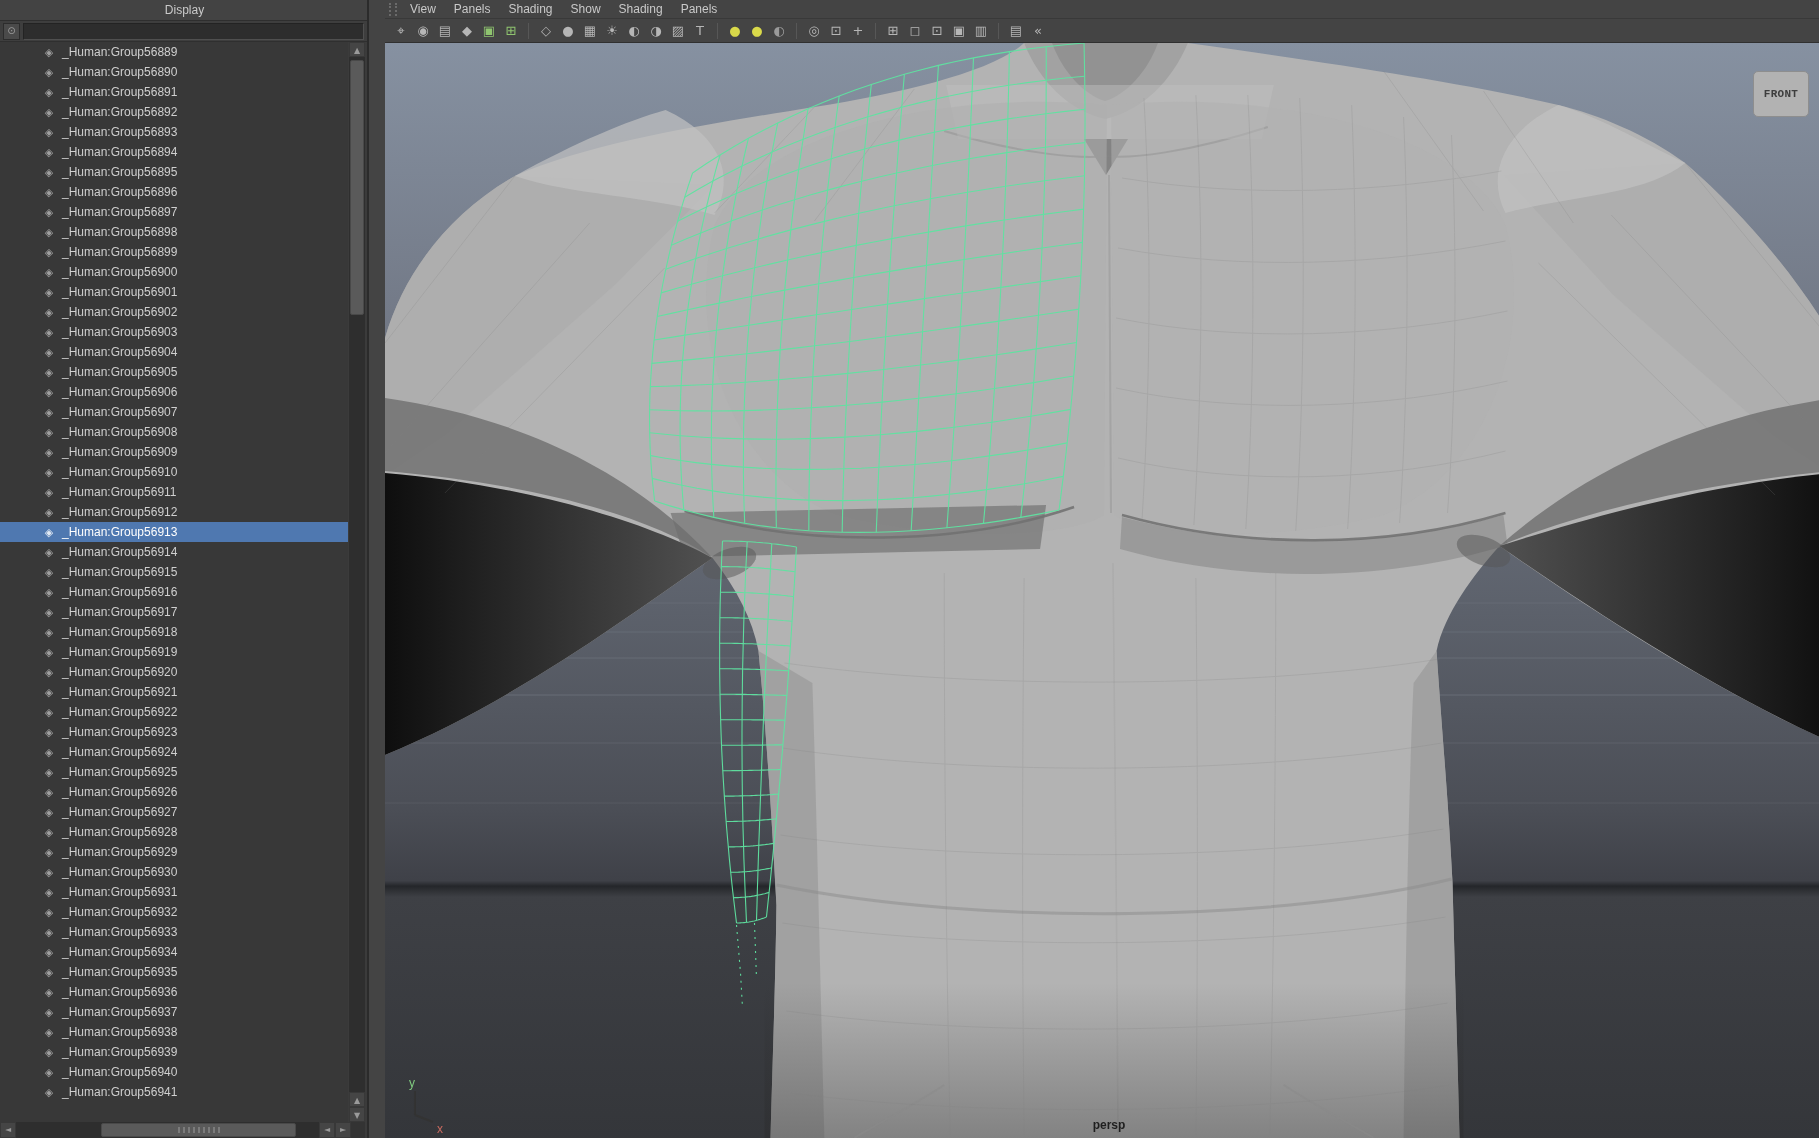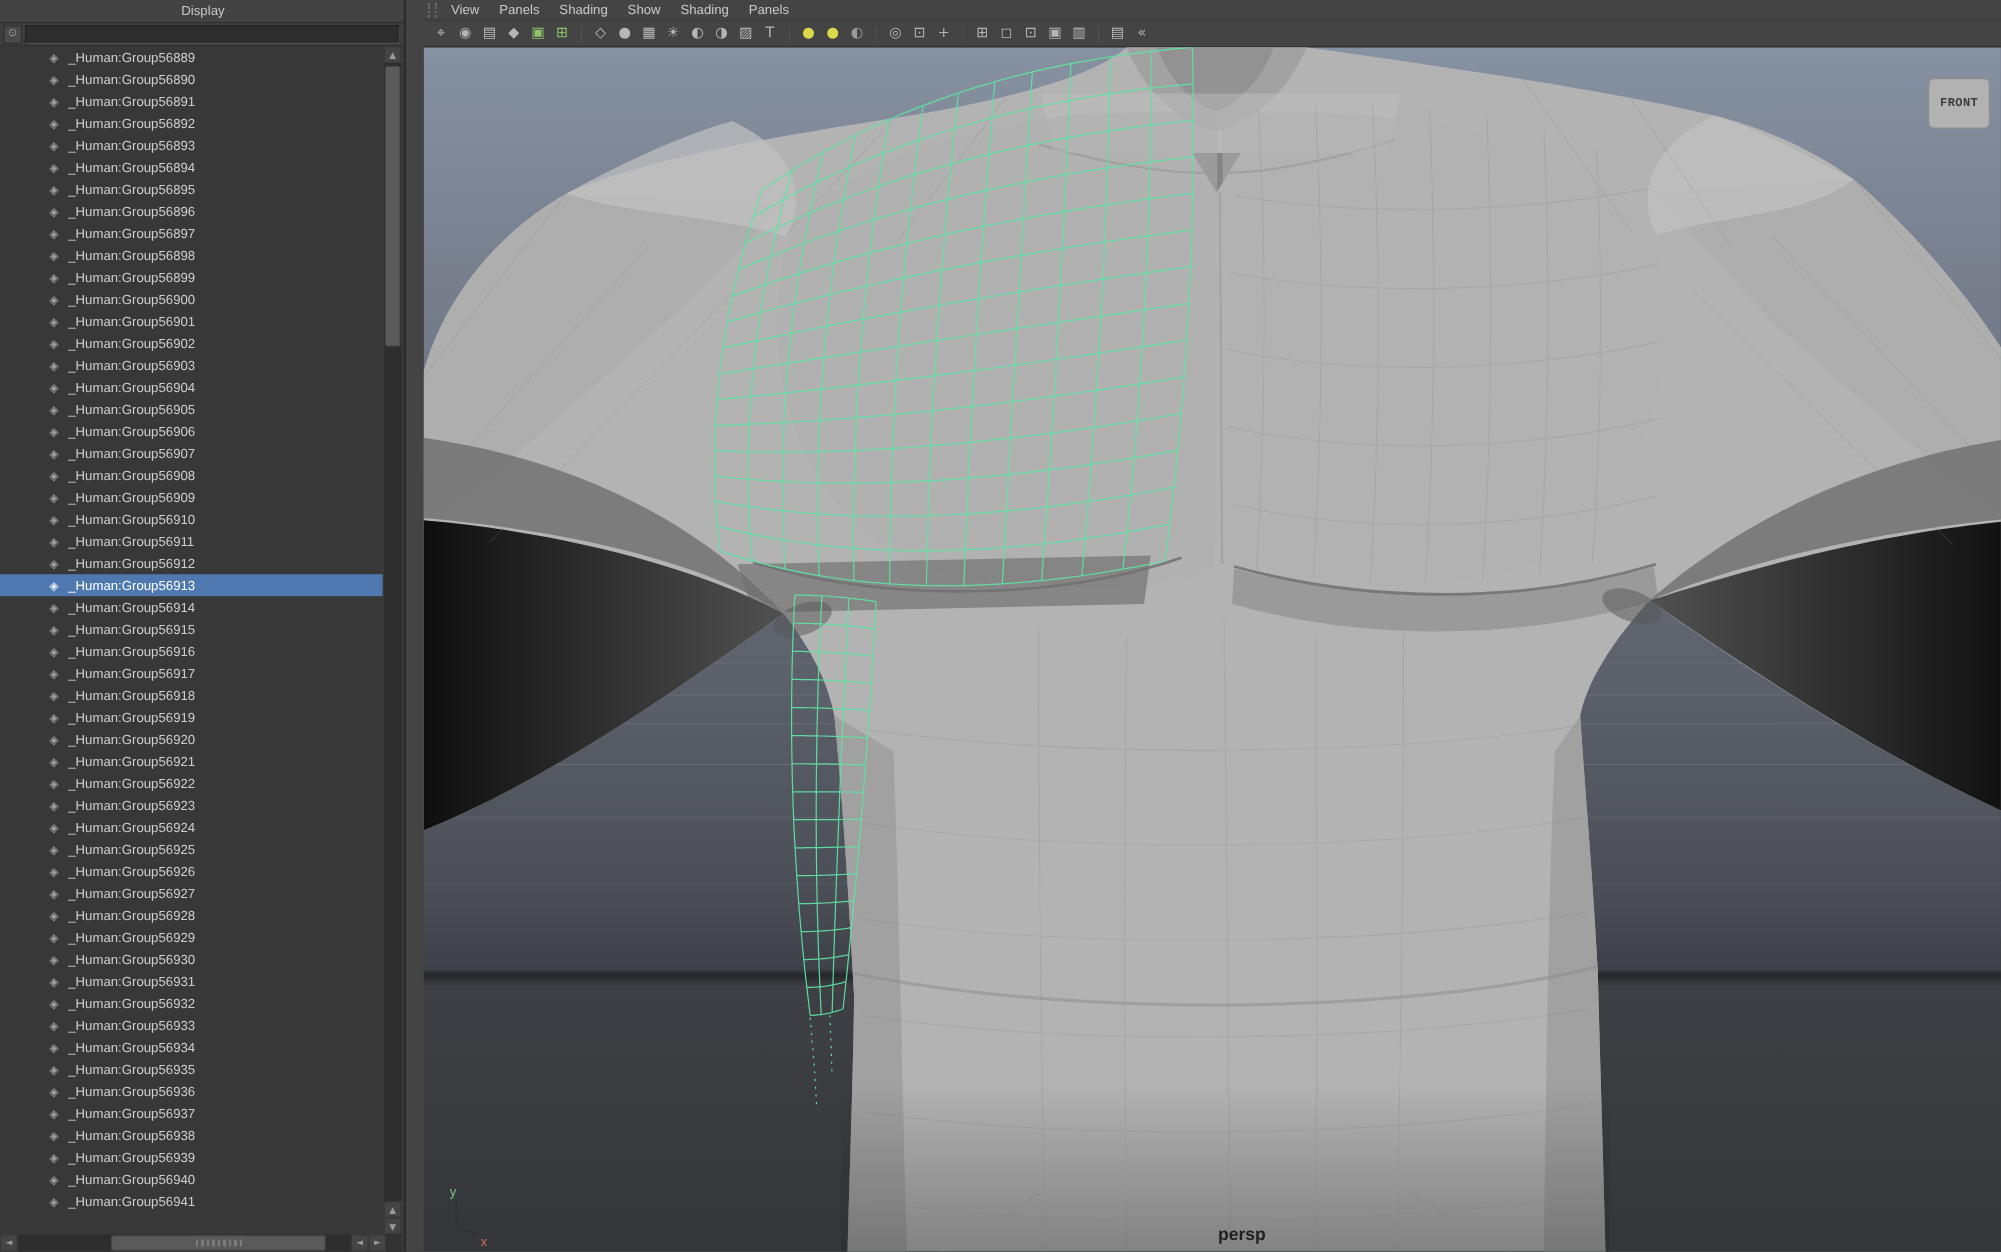--- a/index.html
+++ b/index.html
@@ -39,21 +39,21 @@
   .v-menubar { height:19px; display:flex; align-items:center; background:#444; border-bottom:1px solid #393939; padding-left:2px; }
   .v-menubar .menu-item { line-height:19px; padding:0 9px; }
   .grip { width:8px; height:13px; margin:0 4px 0 2px; border-left:2px dotted #6a6a6a; border-right:2px dotted #6a6a6a; }
   .v-toolbar { height:24px; display:flex; align-items:center; background:#444; border-bottom:1px solid #303030; padding-left:6px; gap:2px; }
   .tb-icon { width:20px; height:20px; background:transparent; border:0; color:#b6b6b6; font-size:13px; line-height:20px; text-align:center; padding:0; cursor:default; font-family:"DejaVu Sans",sans-serif; }
   .tb-sep { width:1px; height:16px; background:#333; border-right:1px solid #575757; margin:0 5px; }
   .v-canvas { position:absolute; left:0; top:43px; width:1448px; height:1095px; overflow:hidden; cursor:crosshair; }
   #scene { display:block; }
   .front-badge { position:absolute; left:1368px; top:28px; width:56px; height:46px; background:#b2b2b2; border:1px solid #8e8e8e; border-radius:5px;
     color:#3e3e3e; font-size:11px; font-weight:bold; display:flex; align-items:center; justify-content:center; letter-spacing:.3px;font-family:Liberation Mono, monospace; }
-  .persp-label { position:absolute; left:50%; bottom:6px; transform:translateX(-50%); color:#1f1f1f; font-size:16px; font-weight:bold;margin-left:20px; }
+  .persp-label { position:absolute; left:50%; bottom:6px; transform:translateX(-50%); color:#1f1f1f; font-size:12px; font-weight:bold; }
 </style>
 </head>
 <body>
 
 <div id="app">
 
   <aside id="outliner">
     <div class="o-menubar">
       <span class="menu-item">Display</span>
       <span class="menu-item">Show</span>

